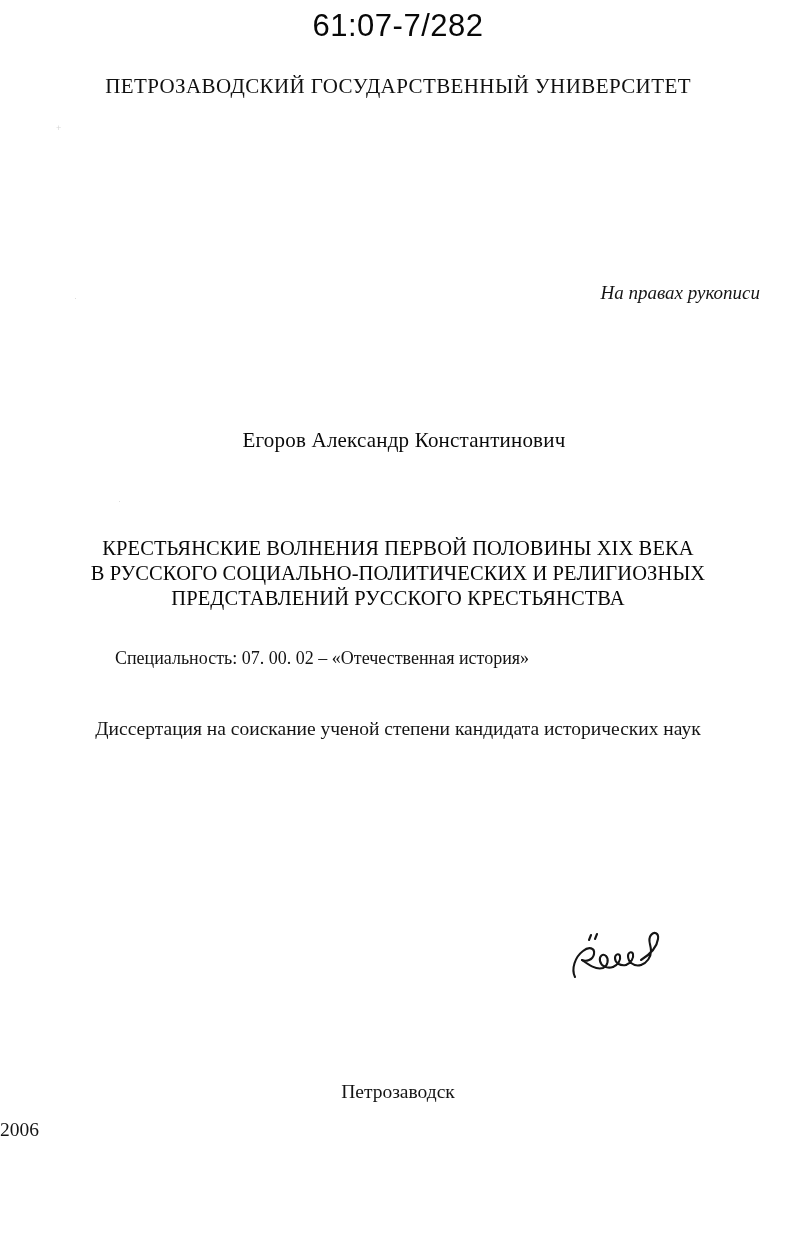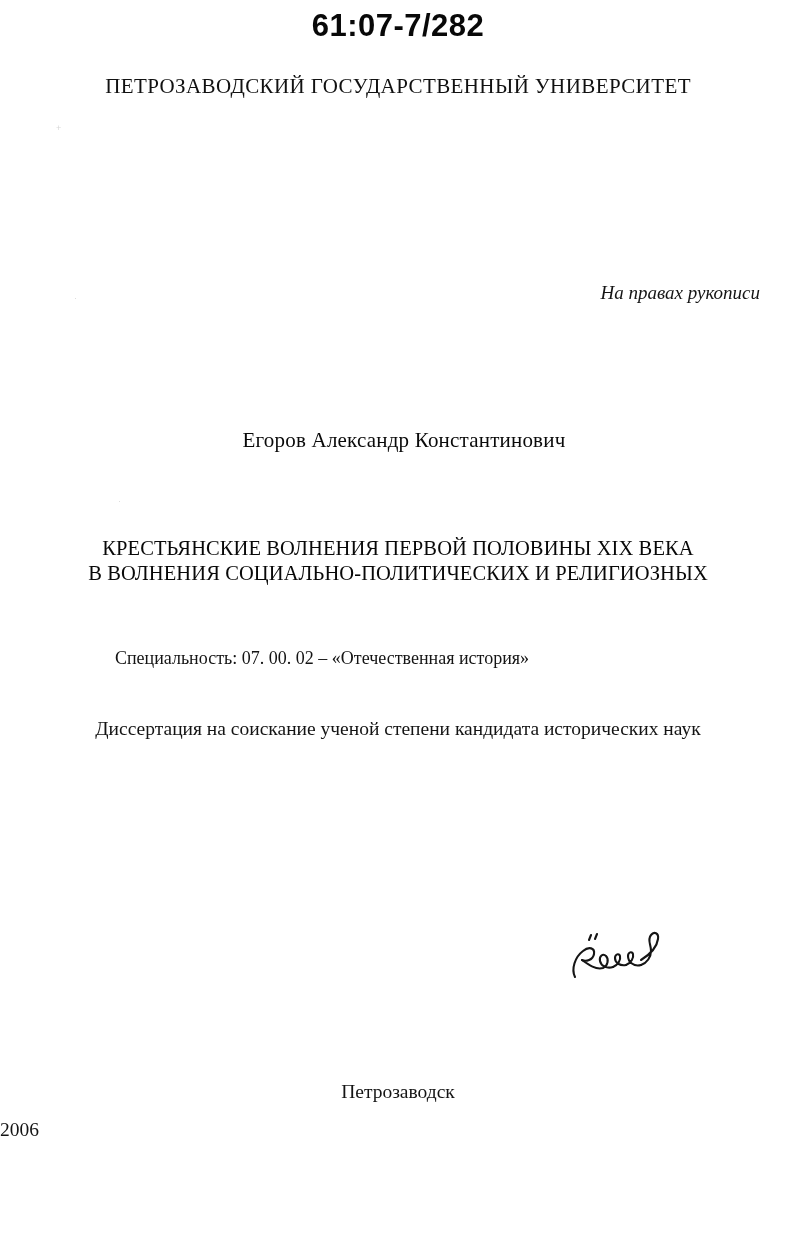--- a/index.html
+++ b/index.html
@@ -18,21 +18,21 @@
   }
 
   
   .stamp {
     position: absolute;
     top: 8px;
     left: 0;
     width: 796px;
     text-align: center;
     font-family: "Liberation Sans", "DejaVu Sans", sans-serif;
-    font-weight: bold;
+    font-weight: normal;
     font-size: 31px;
     letter-spacing: 0.5px;
     color: #080808;
   }
 
   
   .institution {
     position: absolute;
     top: 74px;
     left: 0;
@@ -169,21 +169,22 @@
   <div class="stamp">61:07-7/282</div>
 
   <div class="institution">ПЕТРОЗАВОДСКИЙ ГОСУДАРСТВЕННЫЙ УНИВЕРСИТЕТ</div>
 
   <div class="rights">На правах рукописи</div>
 
   <div class="author">Егоров Александр Константинович</div>
 
   <div class="title">
     <span class="tline">КРЕСТЬЯНСКИЕ ВОЛНЕНИЯ ПЕРВОЙ ПОЛОВИНЫ XIX ВЕКА</span>
-    <span class="tline">В ВОЛНЕНИЯ СОЦИАЛЬНО-ПОЛИТИЧЕСКИХ И РЕЛИГИОЗНЫХ</span>
+    <span class="tline">В РУССКОГО СОЦИАЛЬНО-ПОЛИТИЧЕСКИХ И РЕЛИГИОЗНЫХ</span>
+    <span class="tline">ПРЕДСТАВЛЕНИЙ РУССКОГО КРЕСТЬЯНСТВА</span>
   </div>
 
   <div class="specialty">Специальность: 07. 00. 02 – «Отечественная история»</div>
 
   <div class="degree">Диссертация на соискание ученой степени кандидата исторических наук</div>
 
 
   <div class="signature">
     <svg viewBox="0 0 110 62" xmlns="http://www.w3.org/2000/svg" fill="none" stroke="#151515" stroke-width="2.1" stroke-linecap="round" stroke-linejoin="round">
       <path d="M10 53 C6 45, 10 33, 18 27 C24 22, 30 24, 29 30 C28 36, 21 38, 17 36"></path>

